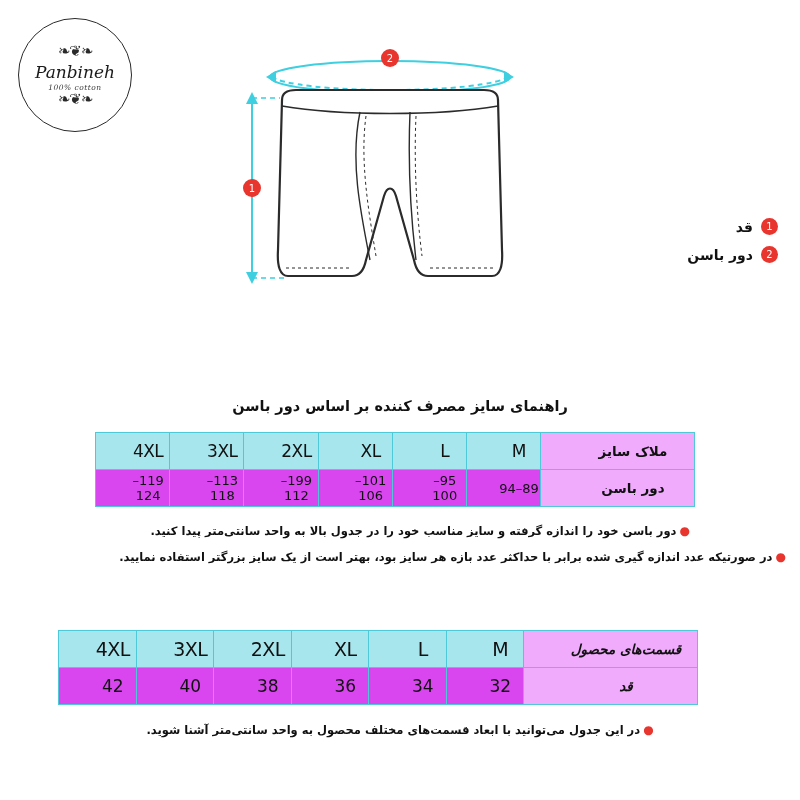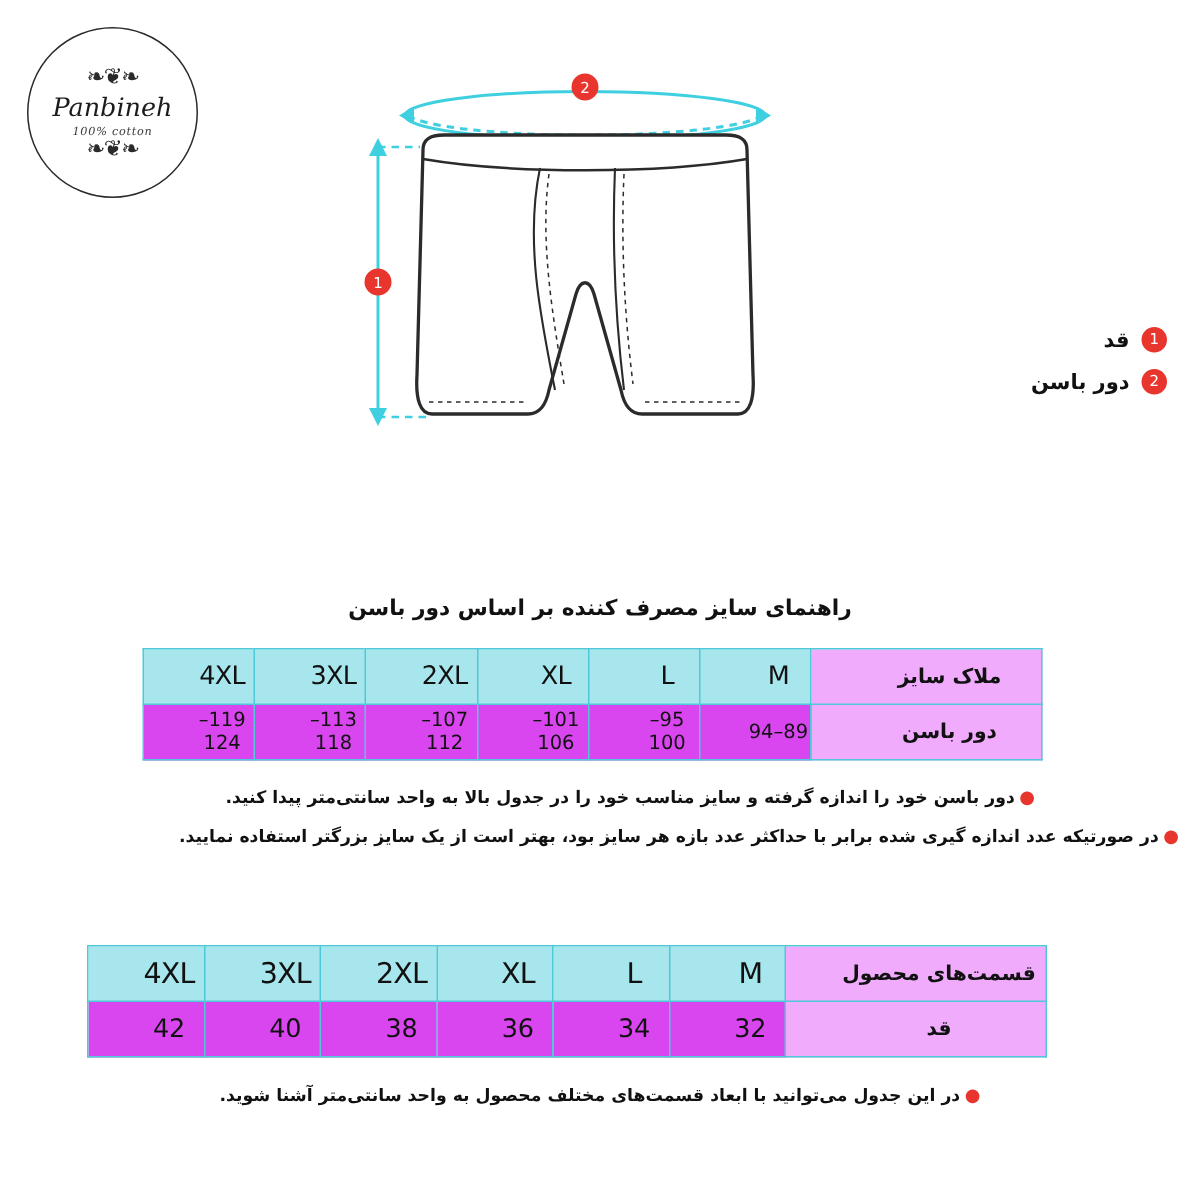--- a/index.html
+++ b/index.html
@@ -151,21 +151,21 @@
     height: 34px;
     letter-spacing: -.5px;
   }
   .val-cell {
     background: #d946ef;
     font-size: 13px;
     height: 34px;
   }
   #table-2 .size-cell { font-size: 19px; }
   #table-2 .val-cell { font-size: 17px; }
-  #table-2 .label-cell { width: 140px; }
+  #table-2 .label-cell { width: 140px; font-style: italic; }
 
   
   .note {
     position: absolute;
     direction: rtl;
     font-size: 11.5px;
     font-weight: bold;
     color: #111;
     white-space: nowrap;
   }
@@ -262,21 +262,21 @@
         <td class="size-cell">XL</td>
         <td class="size-cell">2XL</td>
         <td class="size-cell">3XL</td>
         <td class="size-cell">4XL</td>
       </tr>
       <tr>
         <td class="label-cell">دور باسن</td>
         <td class="val-cell">89–94</td>
         <td class="val-cell">95–100</td>
         <td class="val-cell">101–106</td>
-        <td class="val-cell">107–112</td>
+        <td class="val-cell">199–112</td>
         <td class="val-cell">113–118</td>
         <td class="val-cell">119–124</td>
       </tr>
     </tbody>
       </table>
   </div>
 
   <div class="note" id="note-2">
     <span class="bullet">●</span><span>در صورتیکه عدد اندازه گیری شده برابر با حداکثر عدد بازه هر سایز بود، بهتر است از یک سایز بزرگتر استفاده نمایید.</span>
   </div>

